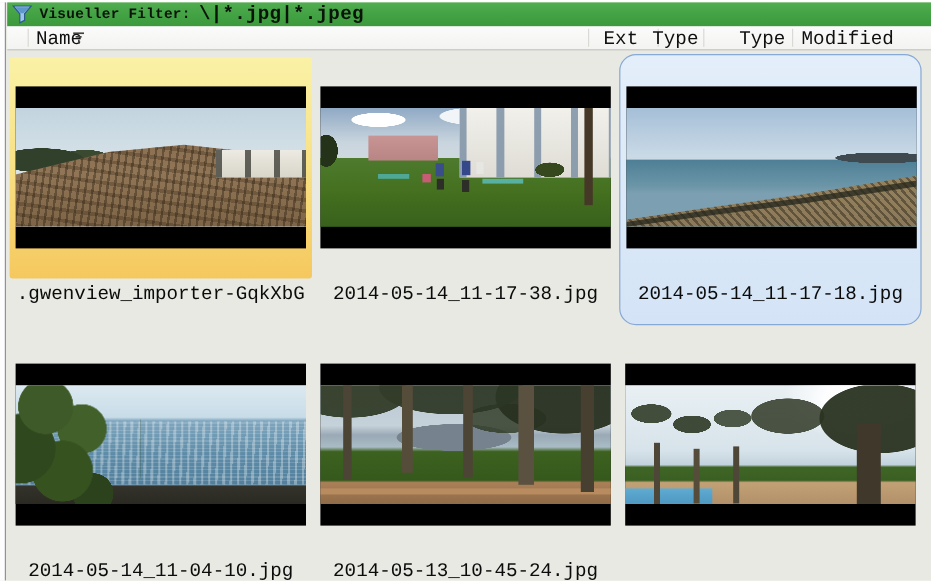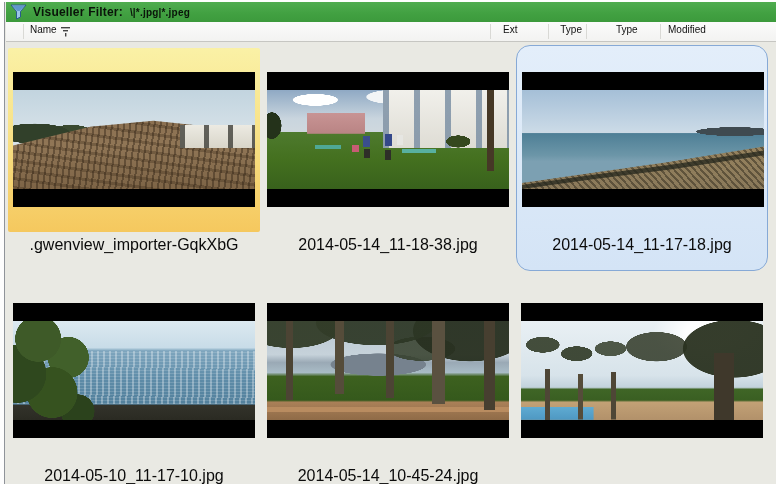--- a/index.html
+++ b/index.html
@@ -1,33 +1,33 @@
 <!DOCTYPE html>
 <html><head>
 <meta charset="utf-8">
 <style>
   html,body{margin:0;padding:0;background:#fff;}
   .root{position:relative;width:776px;height:484px;overflow:hidden;
-        font-family:Liberation Sans, sans-serif;background:#E9E9E3;}
+        font-family:Liberation Mono, monospace;background:#E9E9E3;}
   
   .top-sliver{position:absolute;left:0;top:0;width:776px;height:2px;background:#FFFFFF;}
   .left-strip{position:absolute;left:0;top:2px;width:5px;height:482px;background:#FDFDFD;
               border-right:1px solid #8F9399;box-sizing:border-box;}
   
   .titlebar{position:absolute;left:6px;top:2px;width:770px;height:20px;
             background:linear-gradient(180deg,#50AD50 0%,#42A142 55%,#3C9A3C 100%);
             display:flex;align-items:center;}
   .titlebar .funnel{margin:0 6px 0 4px;flex:0 0 auto;}
   .t-label{font-size:12px;font-weight:bold;color:#0A140A;letter-spacing:.2px;}
-  .t-pattern{font-size:10px;font-weight:bold;color:#0A140A;margin-left:7px;letter-spacing:.2px;}
+  .t-pattern{font-size:16px;font-weight:bold;color:#0A140A;margin-left:7px;letter-spacing:.2px;}
   
   .colhead{position:absolute;left:6px;top:22px;width:770px;height:20px;
            background:linear-gradient(180deg,#FBFBFB,#F3F3F1);
            border-bottom:1px solid #C6C6C2;box-sizing:border-box;}
-  .ch{position:absolute;top:2px;font-size:10px;color:#101010;white-space:nowrap;cursor:default;}
+  .ch{position:absolute;top:2px;font-size:16px;color:#101010;white-space:nowrap;cursor:default;}
   .ch-name{left:24px;}
   .ch-ext{left:497px;}
   .ch-size{right:194px;}
   .ch-type{left:586px;margin-left:24px;}
   .ch-modified{left:662px;}
   .sep{position:absolute;top:2px;width:1px;height:15px;background:#D9D9D5;}
   .sep0{left:17px;}.sep1{left:484px;}.sep2{left:542px;}.sep3{left:580px;}.sep4{left:654px;}
   .name-funnel{position:absolute;left:54px;top:4px;}
   
   .content{position:absolute;left:6px;top:43px;width:770px;height:441px;background:#E9E9E3;}
@@ -177,42 +177,42 @@
       <div class="thumb">
         <div class="photo s-roof"></div>
       </div>
       <div class="label">.gwenview_importer-GqkXbG</div>
     </div>
 
     <div class="cell p01">
       <div class="thumb">
         <div class="photo s-garden"></div>
       </div>
-      <div class="label">2014-05-14_11-18-38.jpg</div>
+      <div class="label">2014-05-14_11-17-38.jpg</div>
     </div>
 
     <div class="cell selected p02">
       <div class="thumb">
         <div class="photo s-coast"></div>
       </div>
       <div class="label">2014-05-14_11-17-18.jpg</div>
     </div>
 
     <div class="cell p10">
       <div class="thumb">
         <div class="photo s-treesea"></div>
       </div>
-      <div class="label">2014-05-10_11-17-10.jpg</div>
+      <div class="label">2014-05-14_11-04-10.jpg</div>
     </div>
 
     <div class="cell p11">
       <div class="thumb">
         <div class="photo s-palmshade"></div>
       </div>
-      <div class="label">2014-05-14_10-45-24.jpg</div>
+      <div class="label">2014-05-13_10-45-24.jpg</div>
     </div>
 
     <div class="cell p12">
       <div class="thumb">
         <div class="photo s-palmpool"></div>
       </div>
     </div>
 
   </div>
 </div>

